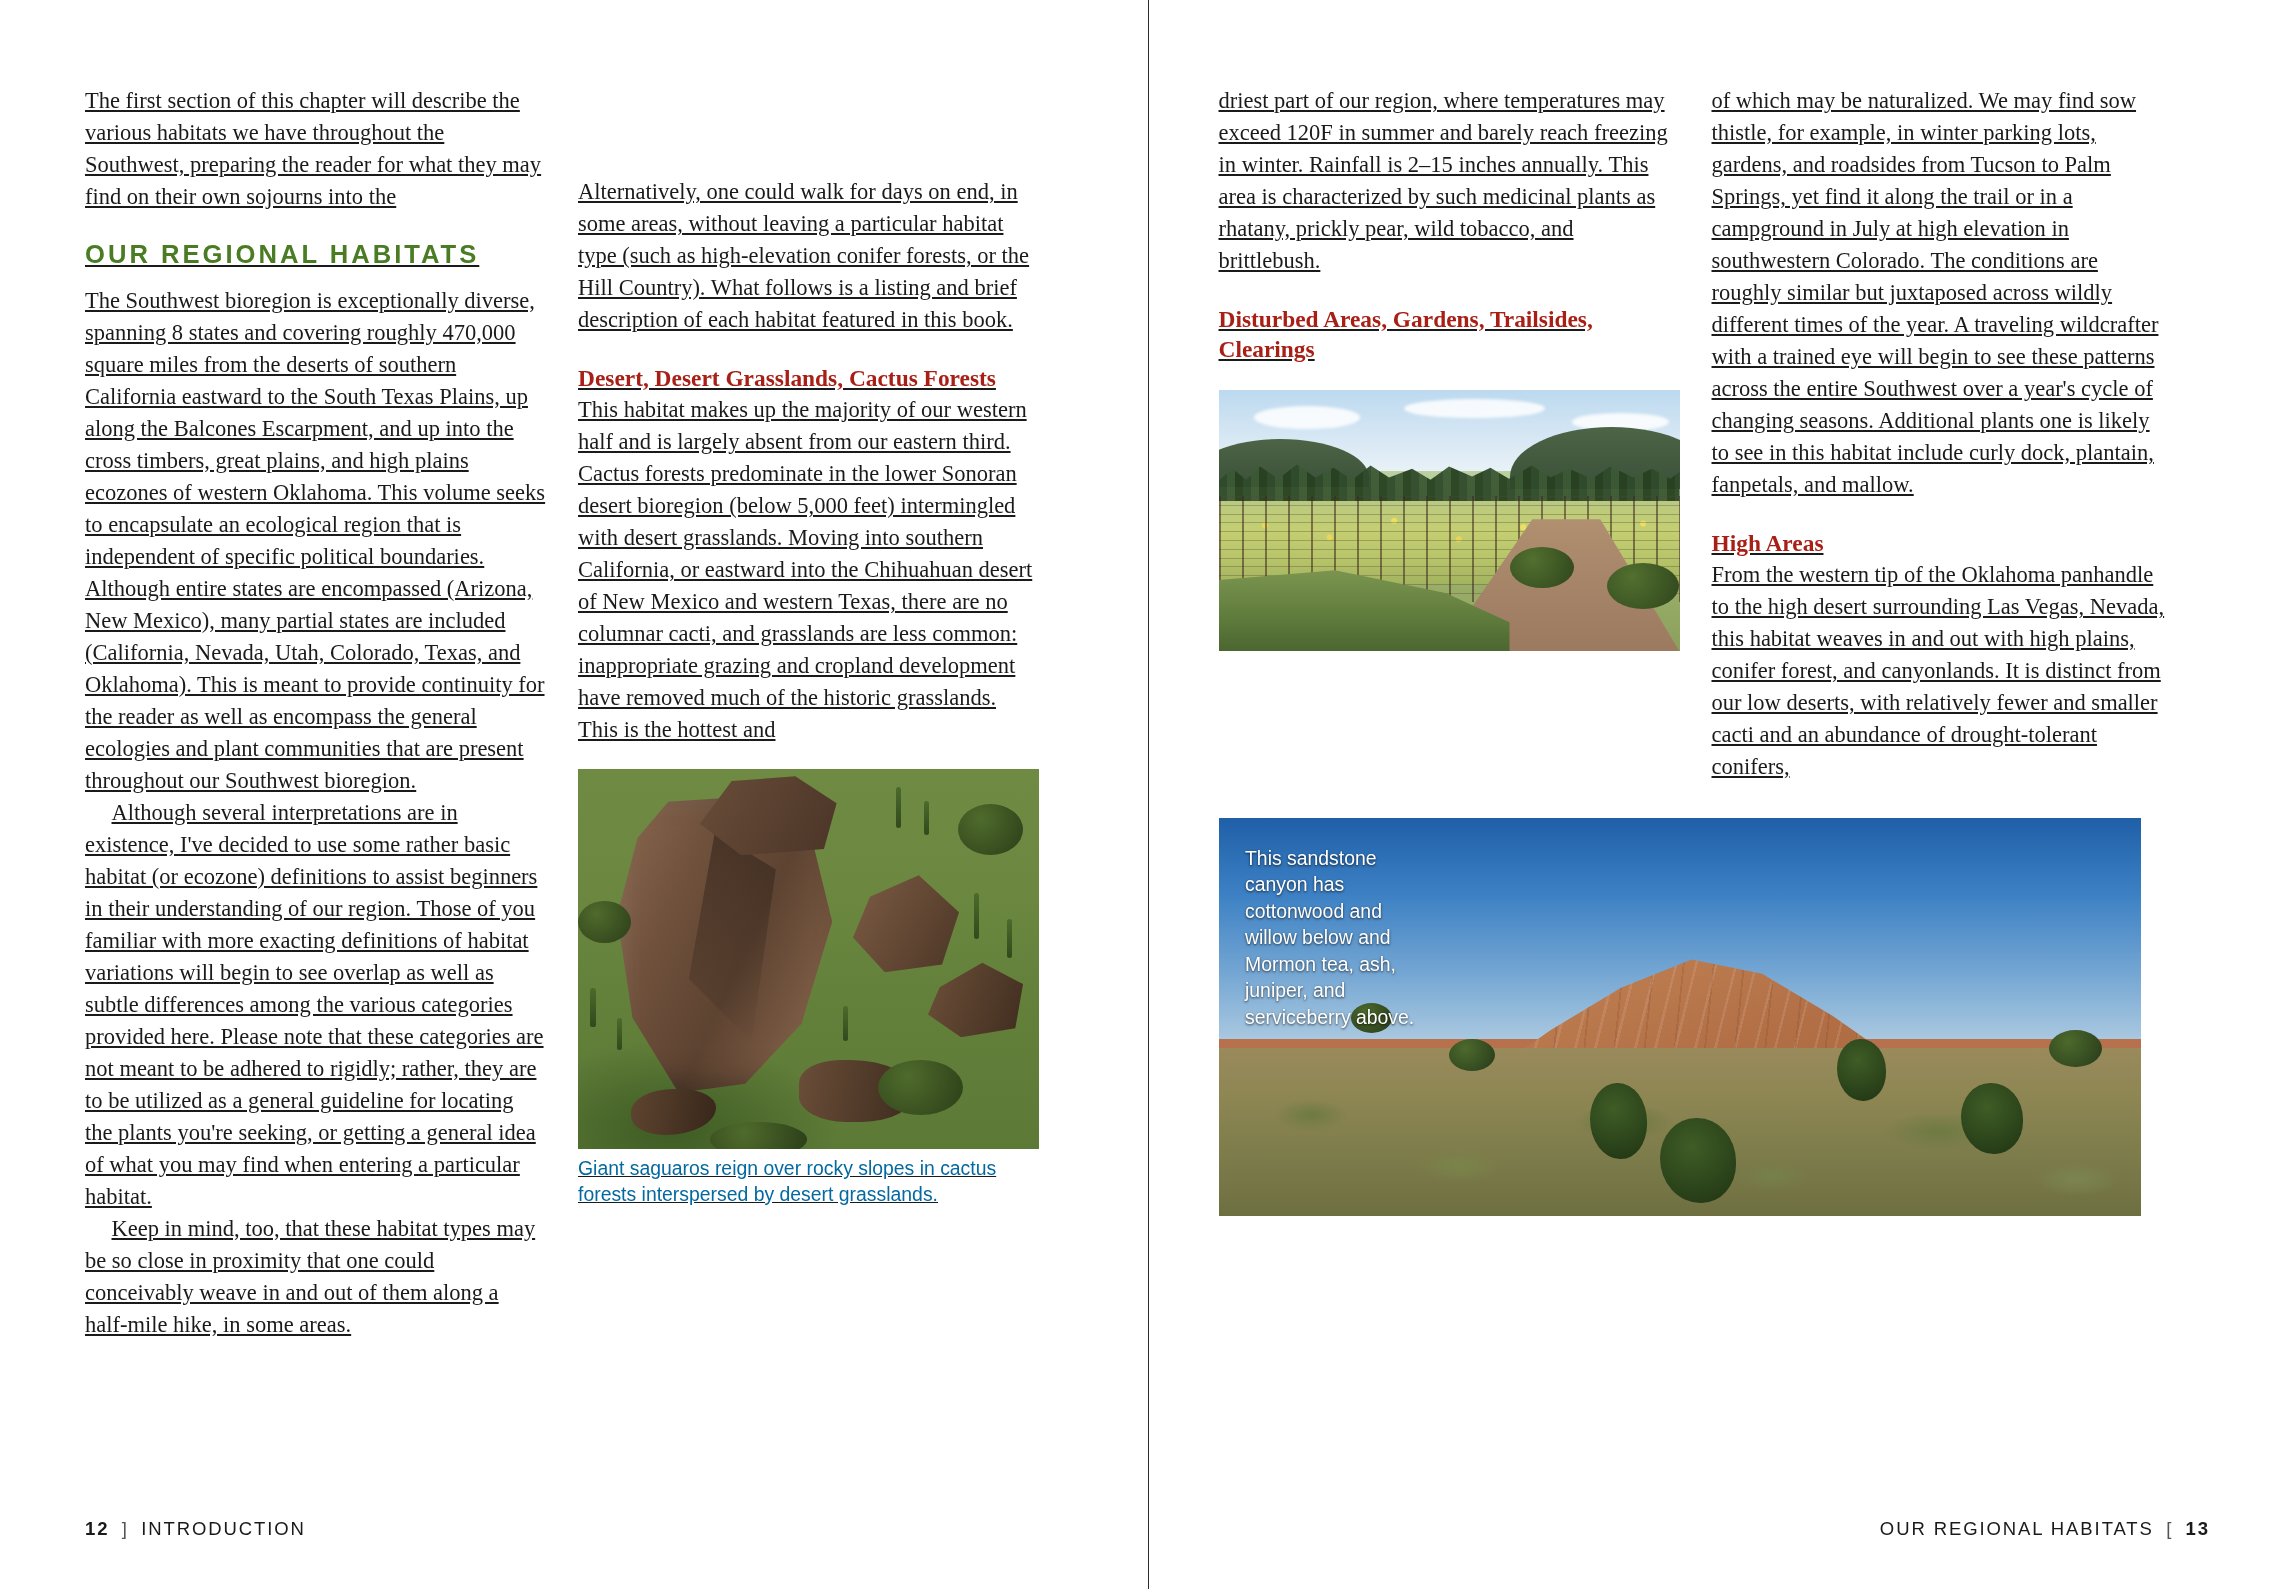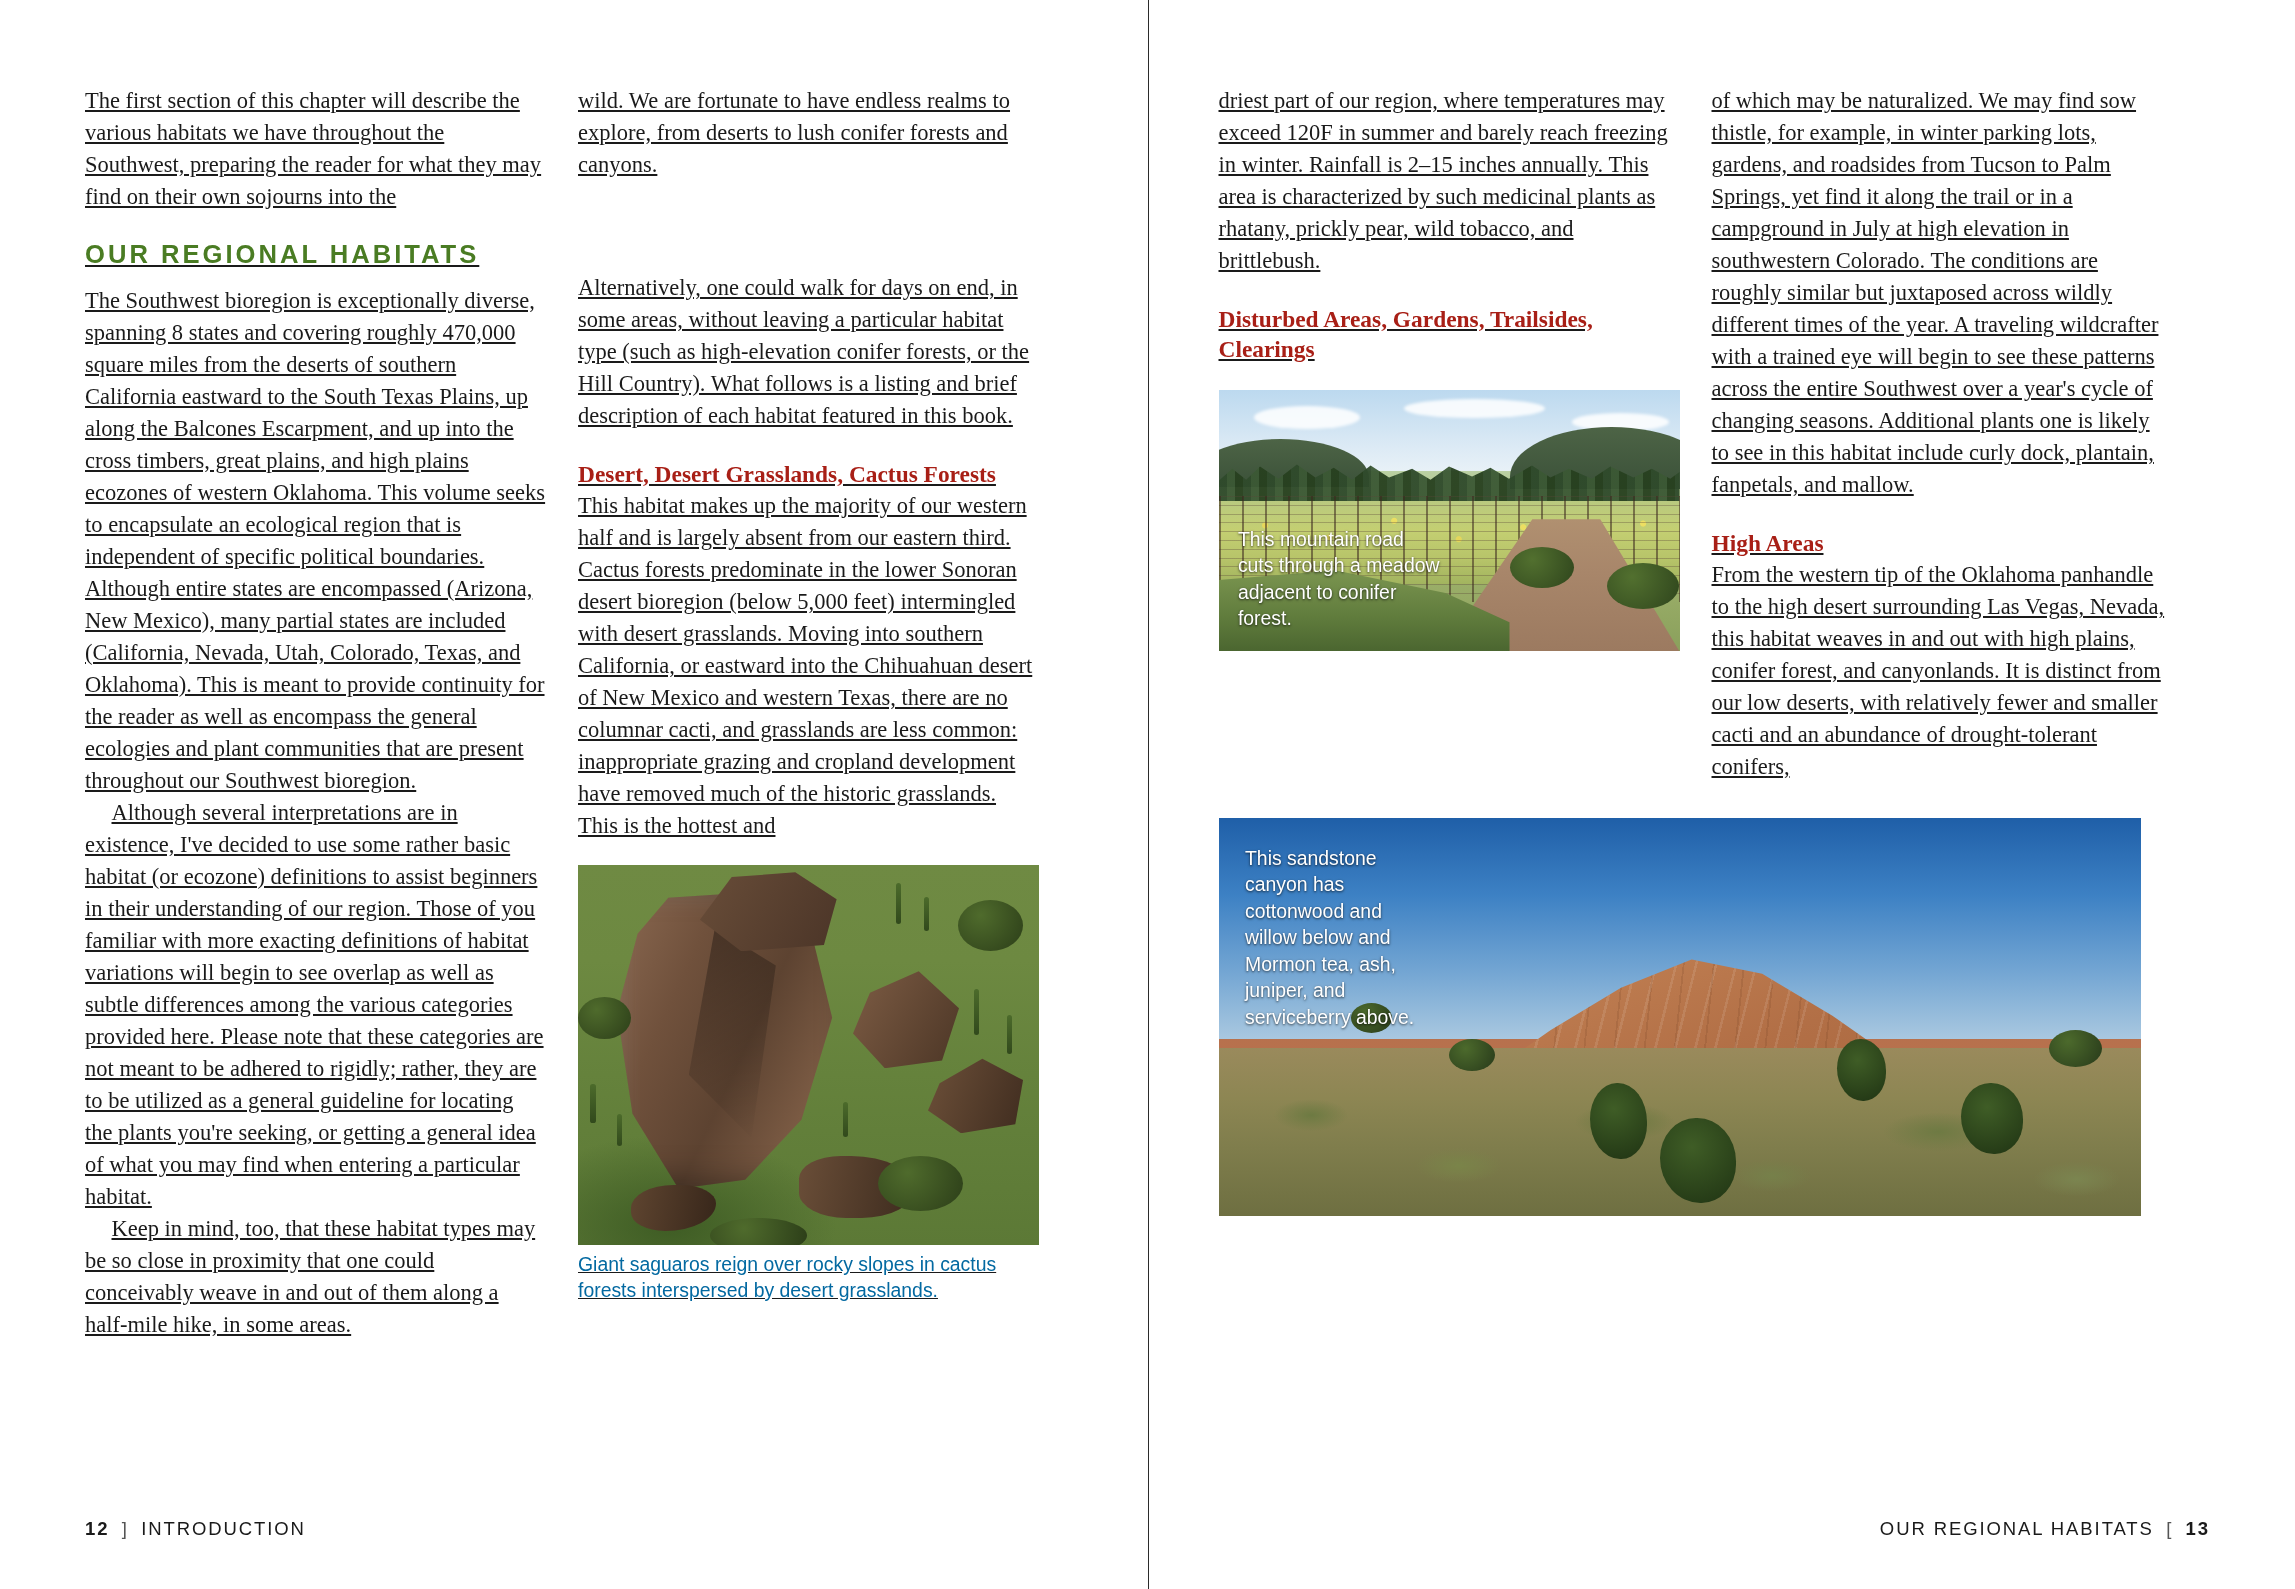--- a/index.html
+++ b/index.html
@@ -356,21 +356,20 @@
       <div class="col">
         <p>The first section of this chapter will describe the various habitats we have throughout the Southwest, preparing the reader for what they may find on their own sojourns into the</p>
         <div class="block-gap"></div>
         <h2 class="section-title">OUR REGIONAL HABITATS</h2>
         <p>The Southwest bioregion is exceptionally diverse, spanning 8 states and covering roughly 470,000 square miles from the deserts of southern California eastward to the South Texas Plains, up along the Balcones Escarpment, and up into the cross timbers, great plains, and high plains ecozones of western Oklahoma. This volume seeks to encapsulate an ecological region that is independent of specific political boundaries. Although entire states are encompassed (Arizona, New Mexico), many partial states are included (California, Nevada, Utah, Colorado, Texas, and Oklahoma). This is meant to provide continuity for the reader as well as encompass the general ecologies and plant communities that are present throughout our Southwest bioregion.</p>
         <p class="indent">Although several interpretations are in existence, I've decided to use some rather basic habitat (or ecozone) definitions to assist beginners in their understanding of our region. Those of you familiar with more exacting definitions of habitat variations will begin to see overlap as well as subtle differences among the various categories provided here. Please note that these categories are not meant to be adhered to rigidly; rather, they are to be utilized as a general guideline for locating the plants you're seeking, or getting a general idea of what you may find when entering a particular habitat.</p>
         <p class="indent">Keep in mind, too, that these habitat types may be so close in proximity that one could conceivably weave in and out of them along a half-mile hike, in some areas.</p>
       </div>
 
       <div class="col">
-        <p>wild. We are fortunate to have endless realms to explore, from deserts to lush conifer forests and canyons.</p>
         <div style="height:91px"></div>
         <p>Alternatively, one could walk for days on end, in some areas, without leaving a particular habitat type (such as high-elevation conifer forests, or the Hill Country). What follows is a listing and brief description of each habitat featured in this book.</p>
         <div class="block-gap"></div>
         <h3 class="sub-title">Desert, Desert Grasslands, Cactus Forests</h3>
         <p>This habitat makes up the majority of our western half and is largely absent from our eastern third. Cactus forests predominate in the lower Sonoran desert bioregion (below 5,000 feet) intermingled with desert grasslands. Moving into southern California, or eastward into the Chihuahuan desert of New Mexico and western Texas, there are no columnar cacti, and grasslands are less common: inappropriate grazing and cropland development have removed much of the historic grasslands. This is the hottest and</p>
         <div style="height:23px"></div>
 
         <figure>
           <div class="photo photo-saguaro">
             <div class="saguaro-rock-main"></div>
@@ -421,21 +420,20 @@
             <div class="meadow-hill" style="left:291px;top:37px;width:203px;height:62px;"></div>
             <div class="meadow-hill" style="left:-26.5px;top:49px;width:177px;height:48px;"></div>
             <div class="meadow-treeline"></div>
             <div class="meadow-field"></div>
             <div class="meadow-flowers"></div>
             <div class="meadow-fence"></div>
             <div class="meadow-road"></div>
             <div class="meadow-grass-fg"></div>
             <div class="meadow-bush" style="left:291px;top:157px;width:64px;height:41px;"></div>
             <div class="meadow-bush" style="left:388px;top:173px;width:72px;height:46px;"></div>
-            <div class="overlay-caption" style="bottom:19.4px;">This mountain road cuts through a meadow adjacent to conifer forest.</div>
           </div>
         </figure>
       </div>
 
       <div class="col">
         <p>of which may be naturalized. We may find sow thistle, for example, in winter parking lots, gardens, and roadsides from Tucson to Palm Springs, yet find it along the trail or in a campground in July at high elevation in southwestern Colorado. The conditions are roughly similar but juxtaposed across wildly different times of the year. A traveling wildcrafter with a trained eye will begin to see these patterns across the entire Southwest over a year's cycle of changing seasons. Additional plants one is likely to see in this habitat include curly dock, plantain, fanpetals, and mallow.</p>
         <div class="block-gap"></div>
         <h3 class="sub-title">High Areas</h3>
         <p>From the western tip of the Oklahoma panhandle to the high desert surrounding Las Vegas, Nevada, this habitat weaves in and out with high plains, conifer forest, and canyonlands. It is distinct from our low deserts, with relatively fewer and smaller cacti and an abundance of drought-tolerant conifers,</p>
       </div>

